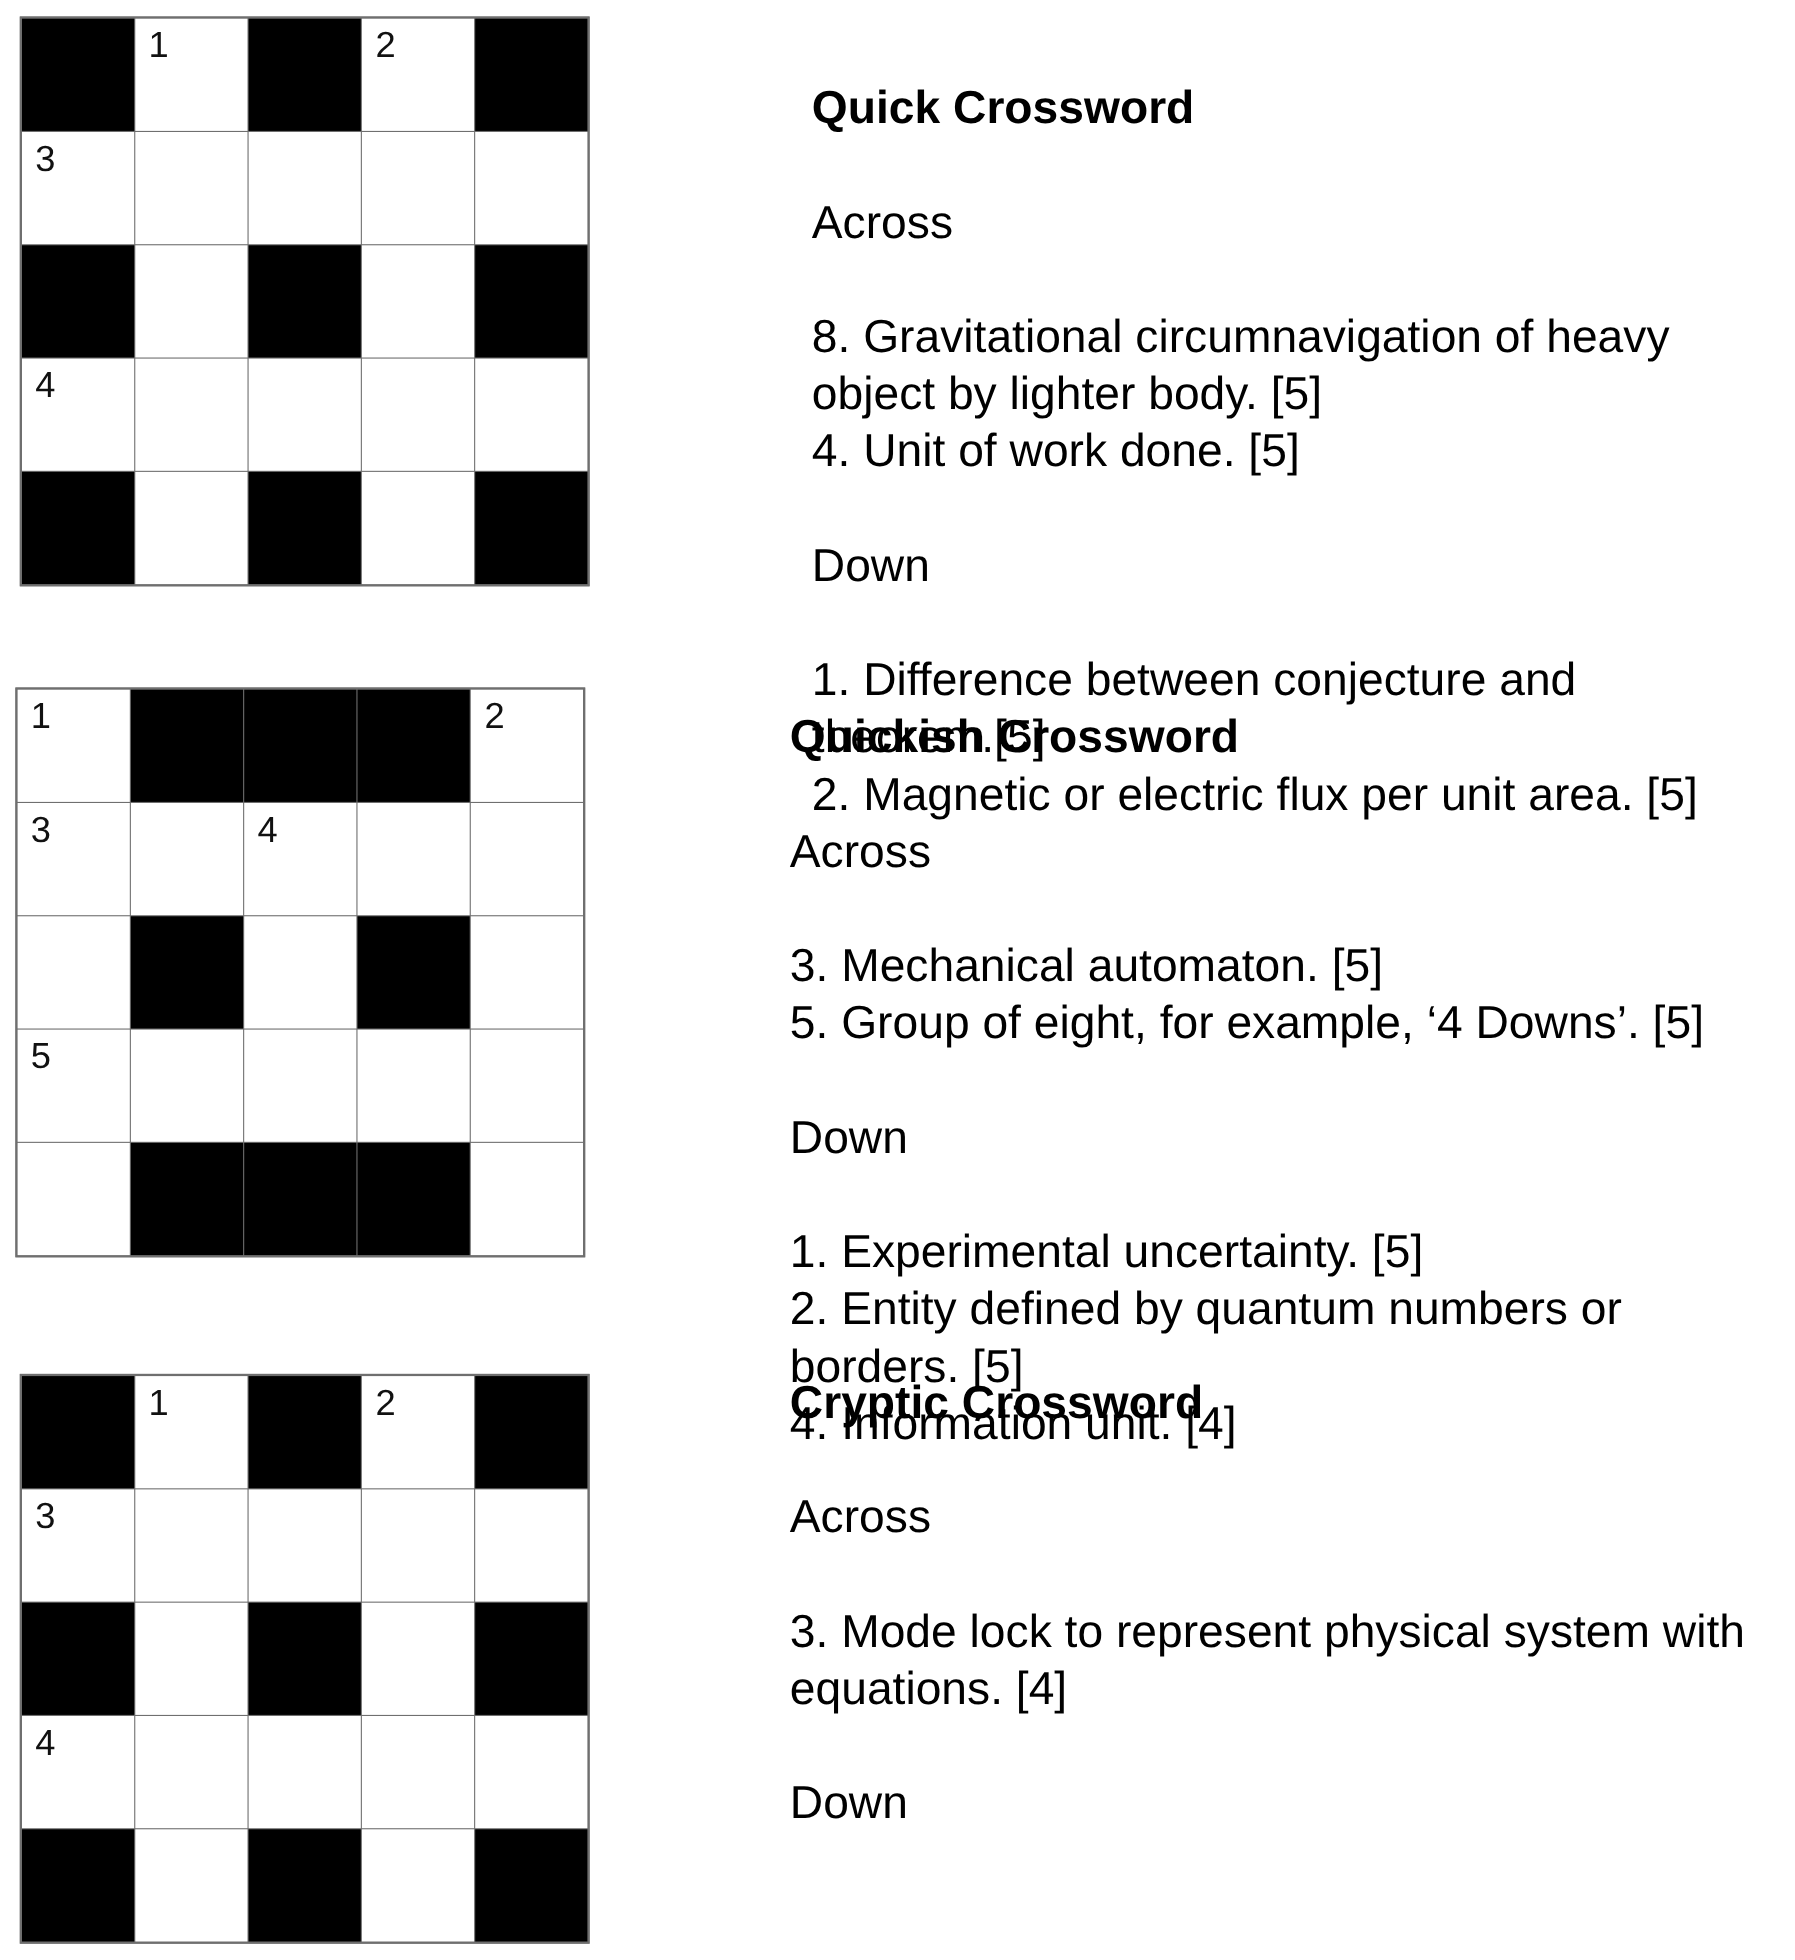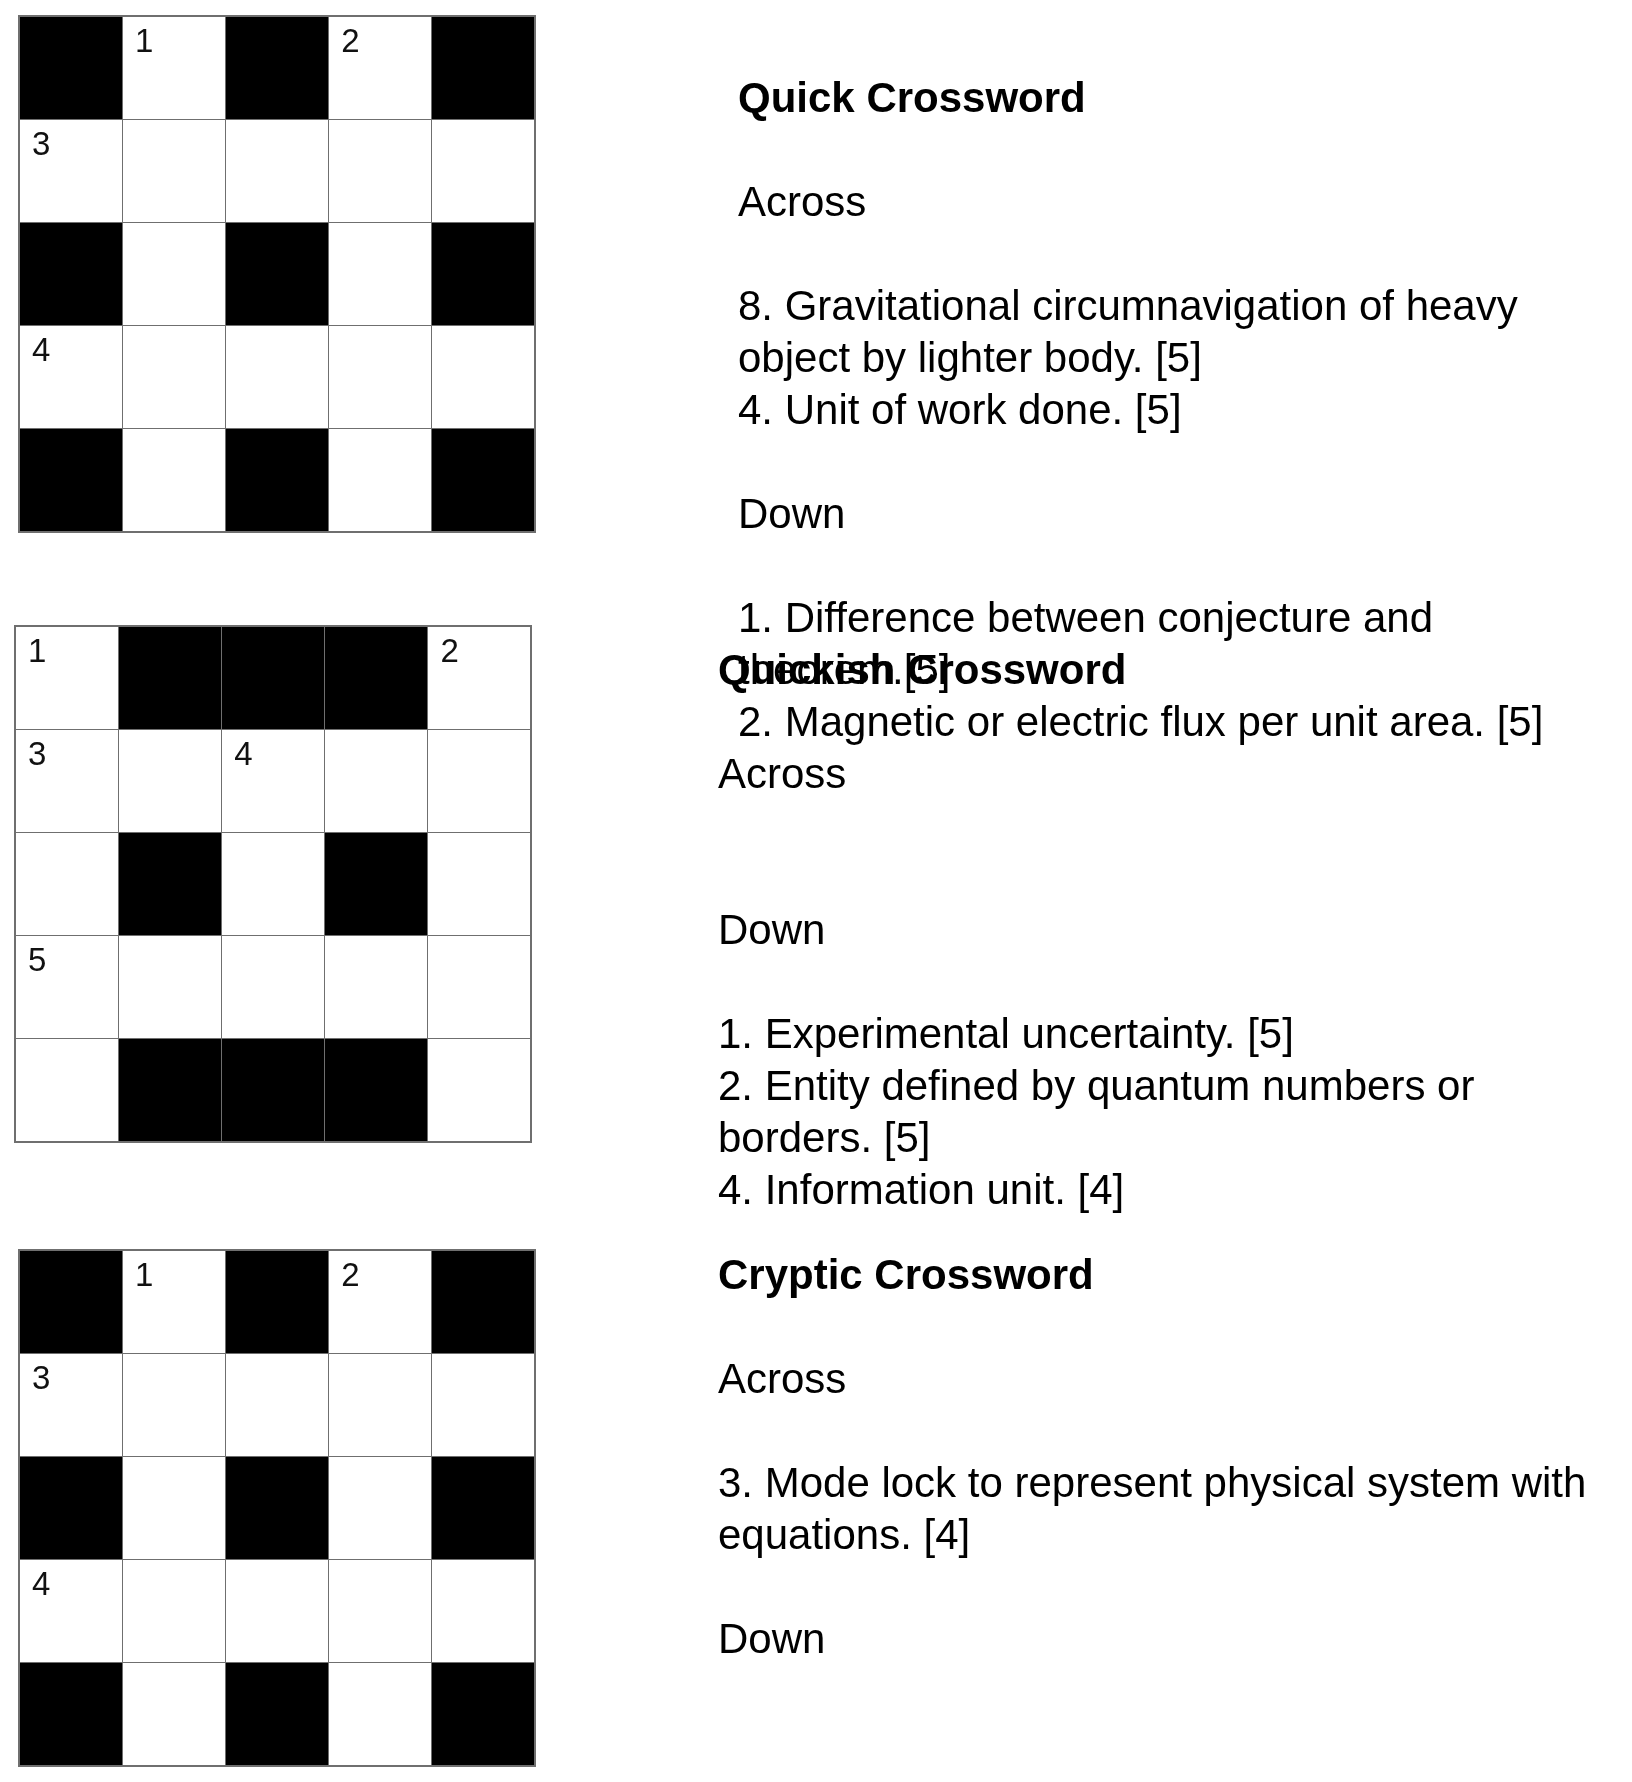--- a/index.html
+++ b/index.html
@@ -130,21 +130,21 @@
         <div class="cell"></div>
         <div class="cell"></div>
         <div class="cell black"></div>
         <div class="cell black"></div>
         <div class="cell black"></div>
         <div class="cell"></div>
       </div>
     <div class="clues" id="clues-1">
       <div class="puzzle-title">Quickish Crossword</div>
       <div class="section-heading">Across</div>
-      <div class="clue-list"></div>
+      <div class="clue-list"><div class="clue">3. Mechanical automaton. [5]</div><div class="clue">5. Group of eight, for example, ‘4 Downs’. [5]</div></div>
       <div class="section-heading section-down">Down</div>
       <div class="clue-list"><div class="clue">1. Experimental uncertainty. [5]</div><div class="clue">2. Entity defined by quantum numbers or
 borders. [5]</div><div class="clue">4. Information unit. [4]</div></div>
     </div>
   </section>
 
   <section>
     <div class="grid" id="grid-2">
         <div class="cell black"></div>
         <div class="cell">

